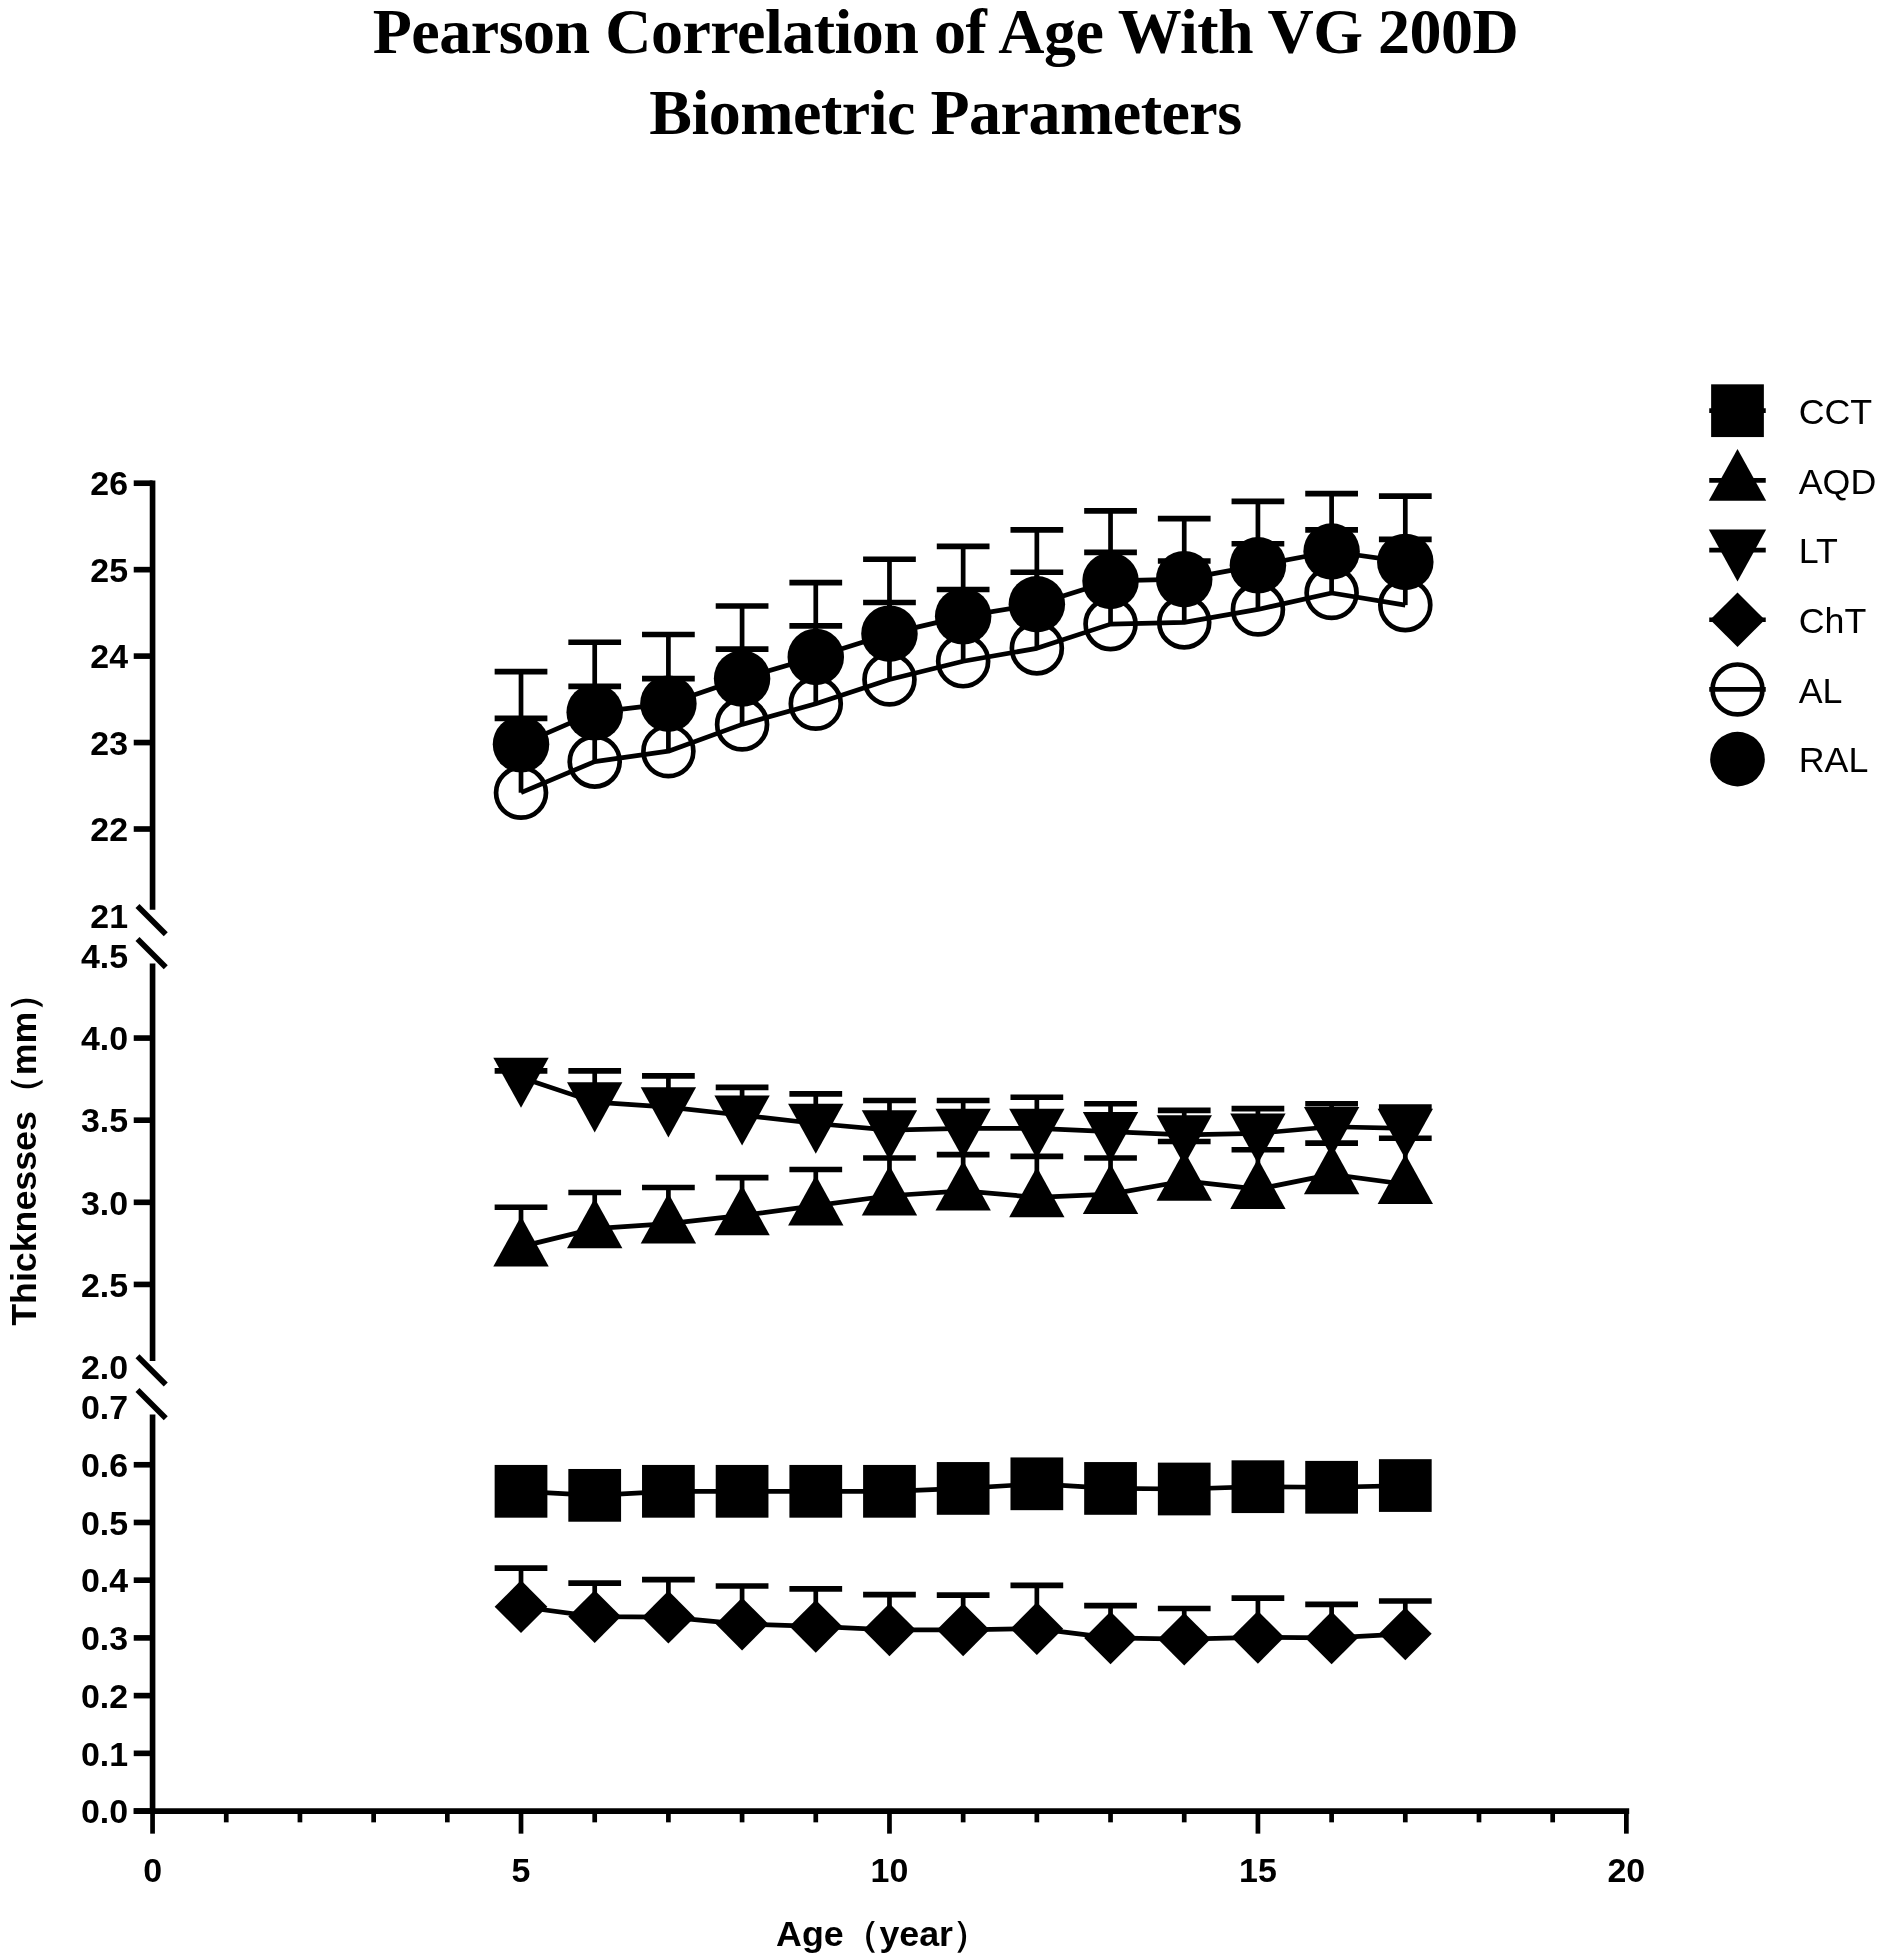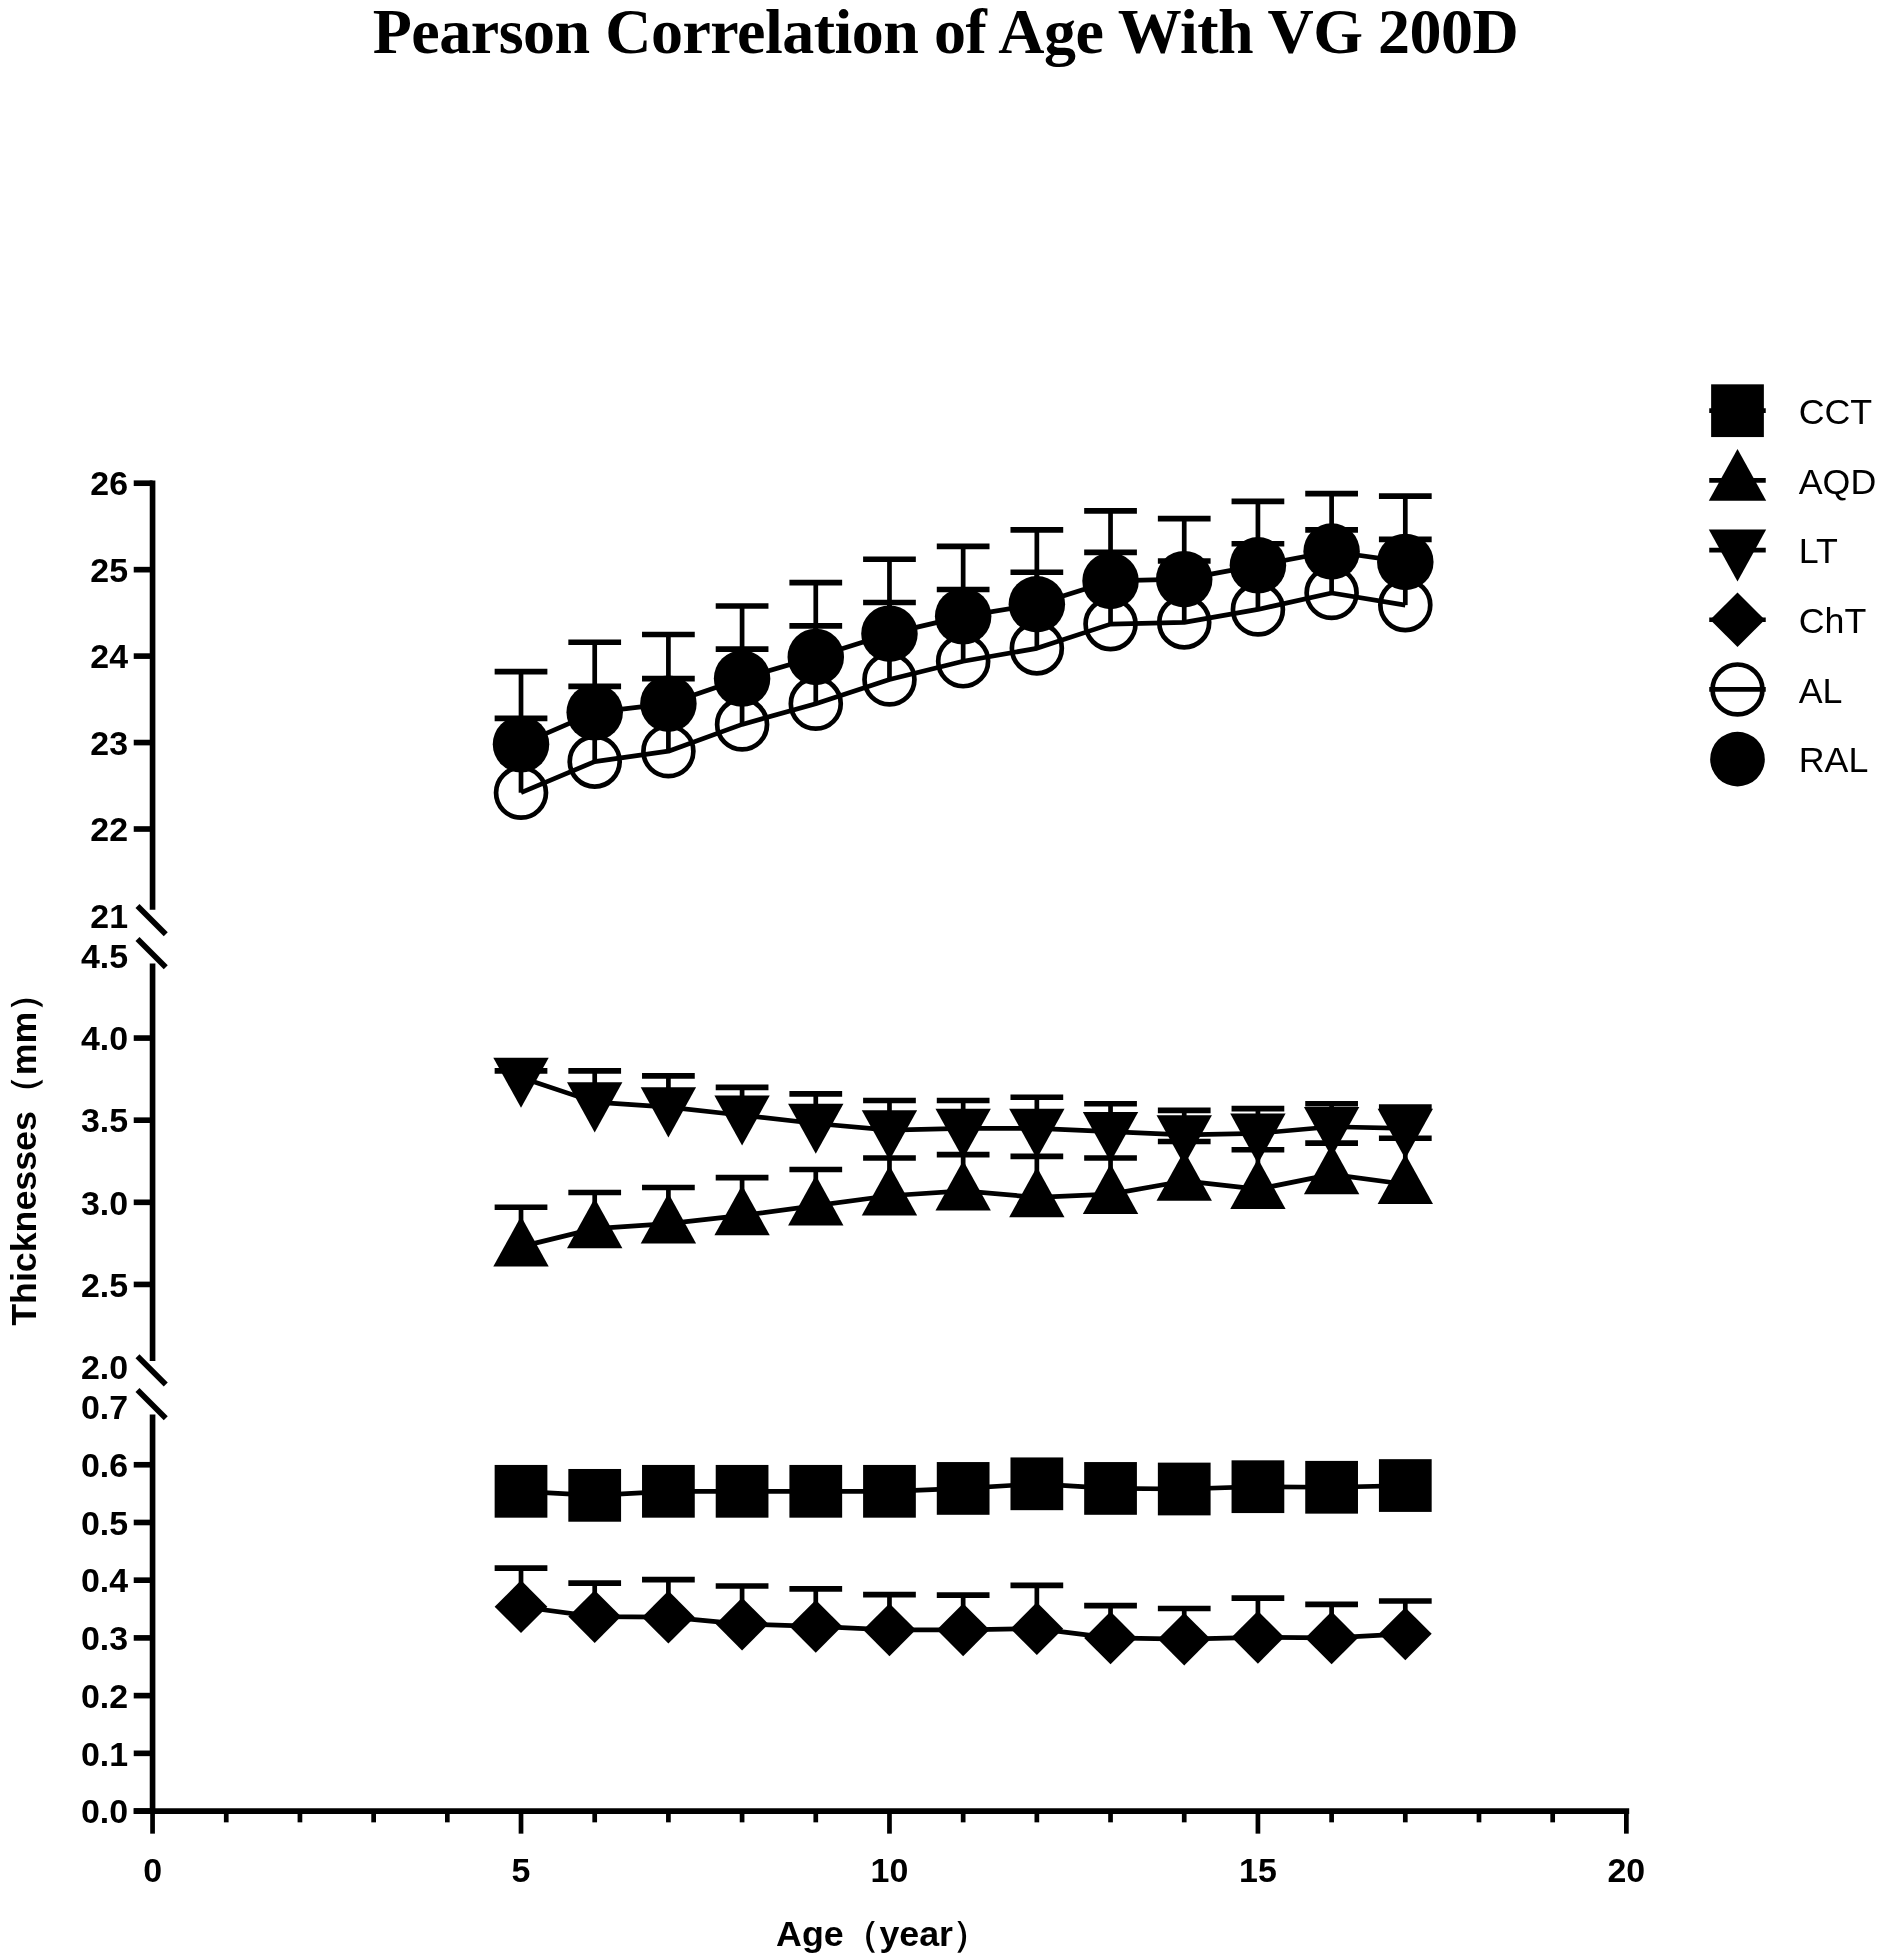--- a/index.html
+++ b/index.html
@@ -15,20 +15,21 @@
   svg text { font-family: "Liberation Sans", "DejaVu Sans", sans-serif; }
   .tick-label { font-size: 36px; font-weight: bold; fill: #000; }
   .axis-label { font-size: 38px; font-weight: bold; fill: #000; }
   .legend-label { font-size: 38px; fill: #000; }
 </style>
 </head>
 <body>
 
 <div id="chart-root">
   <div id="title-1" class="title-line">Pearson Correlation of Age With VG 200D</div>
+  <div id="title-2" class="title-line">Biometric Parameters</div>
 
   <svg id="plot" width="1891" height="1959" viewBox="0 0 2008 2080" xmlns="http://www.w3.org/2000/svg" style="position:absolute;left:0;top:0;">
     <g id="axes-layer">
         <g>
           <line x1="162" y1="510" x2="162" y2="966" stroke="#000000" stroke-width="6"></line>
           <text x="136" y="985" text-anchor="end" class="tick-label">21</text>
           <line x1="142" y1="880.2" x2="162" y2="880.2" stroke="#000000" stroke-width="6"></line>
           <text x="136" y="893.2" text-anchor="end" class="tick-label">22</text>
           <line x1="142" y1="788.4" x2="162" y2="788.4" stroke="#000000" stroke-width="6"></line>
           <text x="136" y="801.4" text-anchor="end" class="tick-label">23</text>

